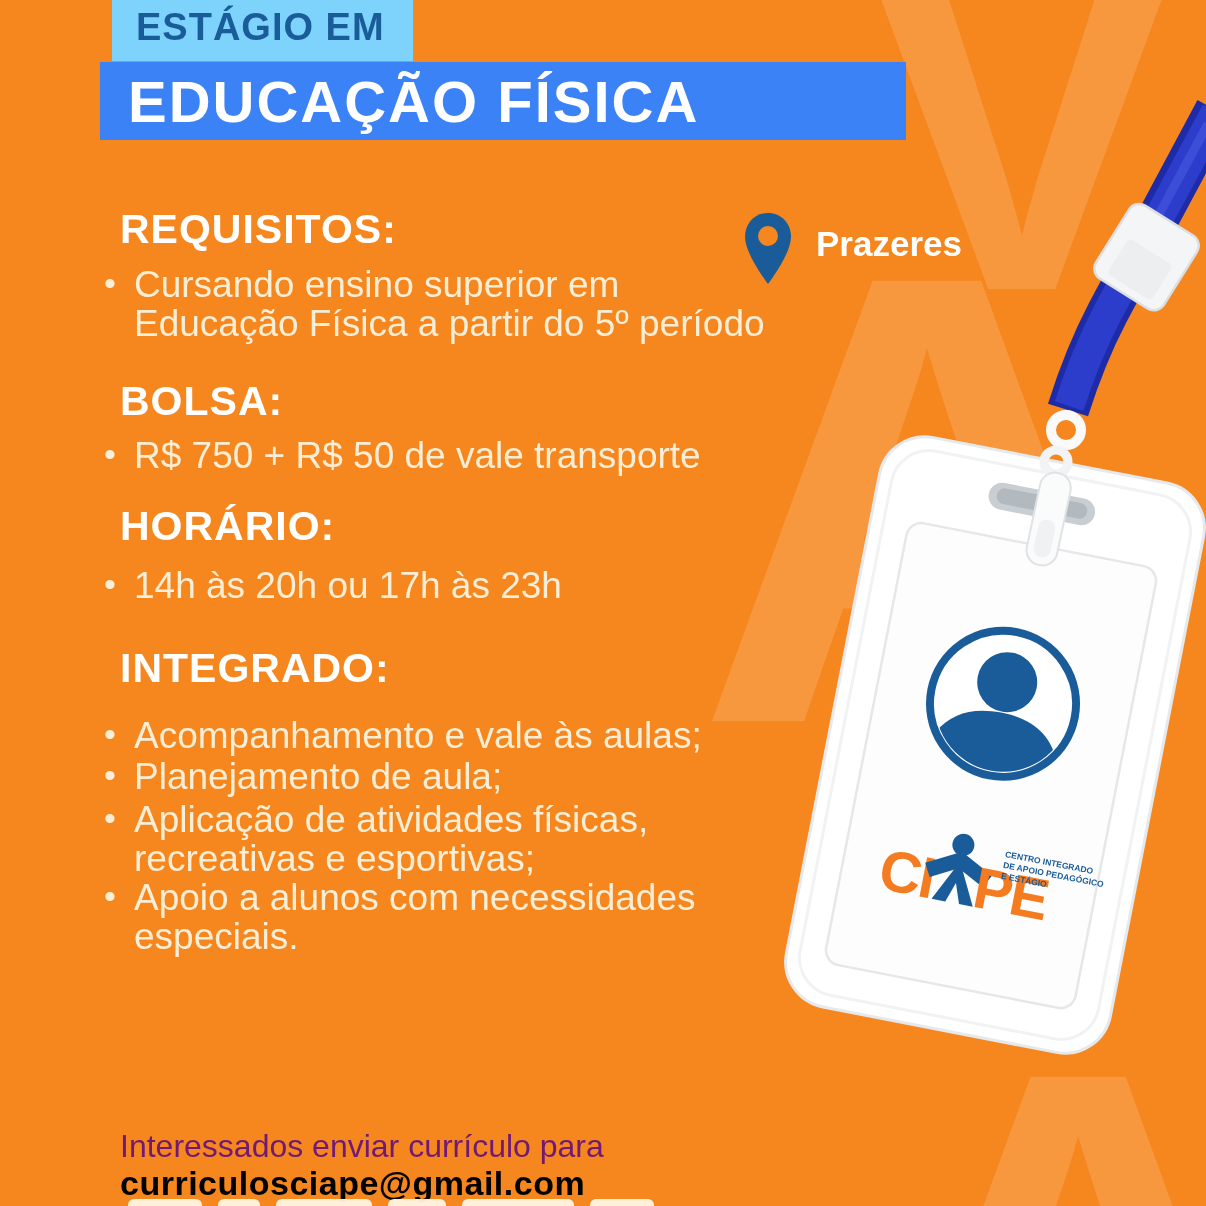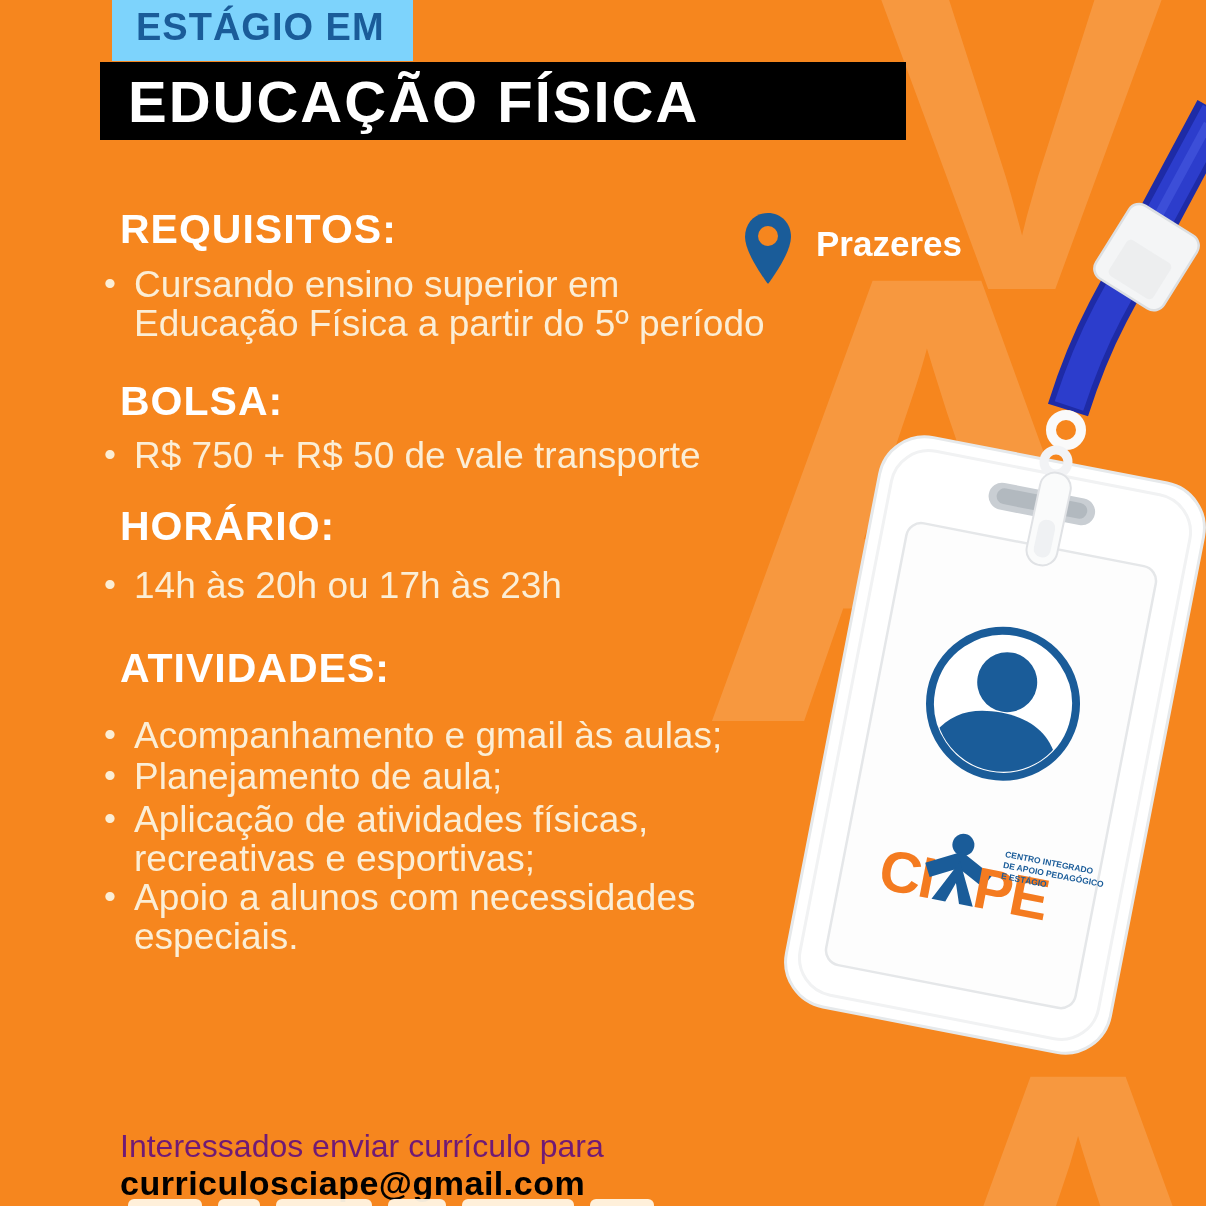--- a/index.html
+++ b/index.html
@@ -18,21 +18,21 @@
   #wm-a2{left:876px;top:988px;font-size:560px;}
 
   
   .kicker-box{
     position:absolute;left:112px;top:0;background:#7dd3fc;
     padding:6px 28px 12px 24px;
   }
   .kicker{color:#1A5C99;font-size:38px;font-weight:800;letter-spacing:1px;}
   .title-box{
     position:absolute;left:100px;top:62px;width:806px;height:78px;
-    background:#000000;display:flex;align-items:center;box-sizing:border-box;
+    background:#3b82f6;display:flex;align-items:center;box-sizing:border-box;
     padding-left:28px;
   }
   .title{color:#FFFFFF;font-size:58px;font-weight:800;letter-spacing:2px;white-space:nowrap;}
 
   
   .sec-h{
     position:absolute;left:120px;color:#FFFFFF;font-weight:800;
     font-size:41px;letter-spacing:1px;
   }
   #h-req{top:206px;}
@@ -94,22 +94,22 @@
 <div class="sec-h" id="h-req">REQUISITOS:</div>
 <div class="bullet" id="b-req">Cursando ensino superior em
 Educação Física a partir do 5º período</div>
 
 <div class="sec-h" id="h-bolsa">BOLSA:</div>
 <div class="bullet" id="b-bolsa">R$ 750 + R$ 50 de vale transporte</div>
 
 <div class="sec-h" id="h-hor">HORÁRIO:</div>
 <div class="bullet" id="b-hor">14h às 20h ou 17h às 23h</div>
 
-<div class="sec-h" id="h-ativ">ATIVIDADES:</div>
-<div class="bullet" id="b-a1">Acompanhamento e gmail às aulas;</div>
+<div class="sec-h" id="h-ativ">INTEGRADO:</div>
+<div class="bullet" id="b-a1">Acompanhamento e vale às aulas;</div>
 <div class="bullet" id="b-a2">Planejamento de aula;</div>
 <div class="bullet" id="b-a3">Aplicação de atividades físicas,
 recreativas e esportivas;</div>
 <div class="bullet" id="b-a4">Apoio a alunos com necessidades
 especiais.</div>
 
 <div class="f1">Interessados enviar currículo para</div>
 <div class="f2">curriculosciape@gmail.com</div>
 <div class="cutoff">
   <span style="width:74px"></span>

